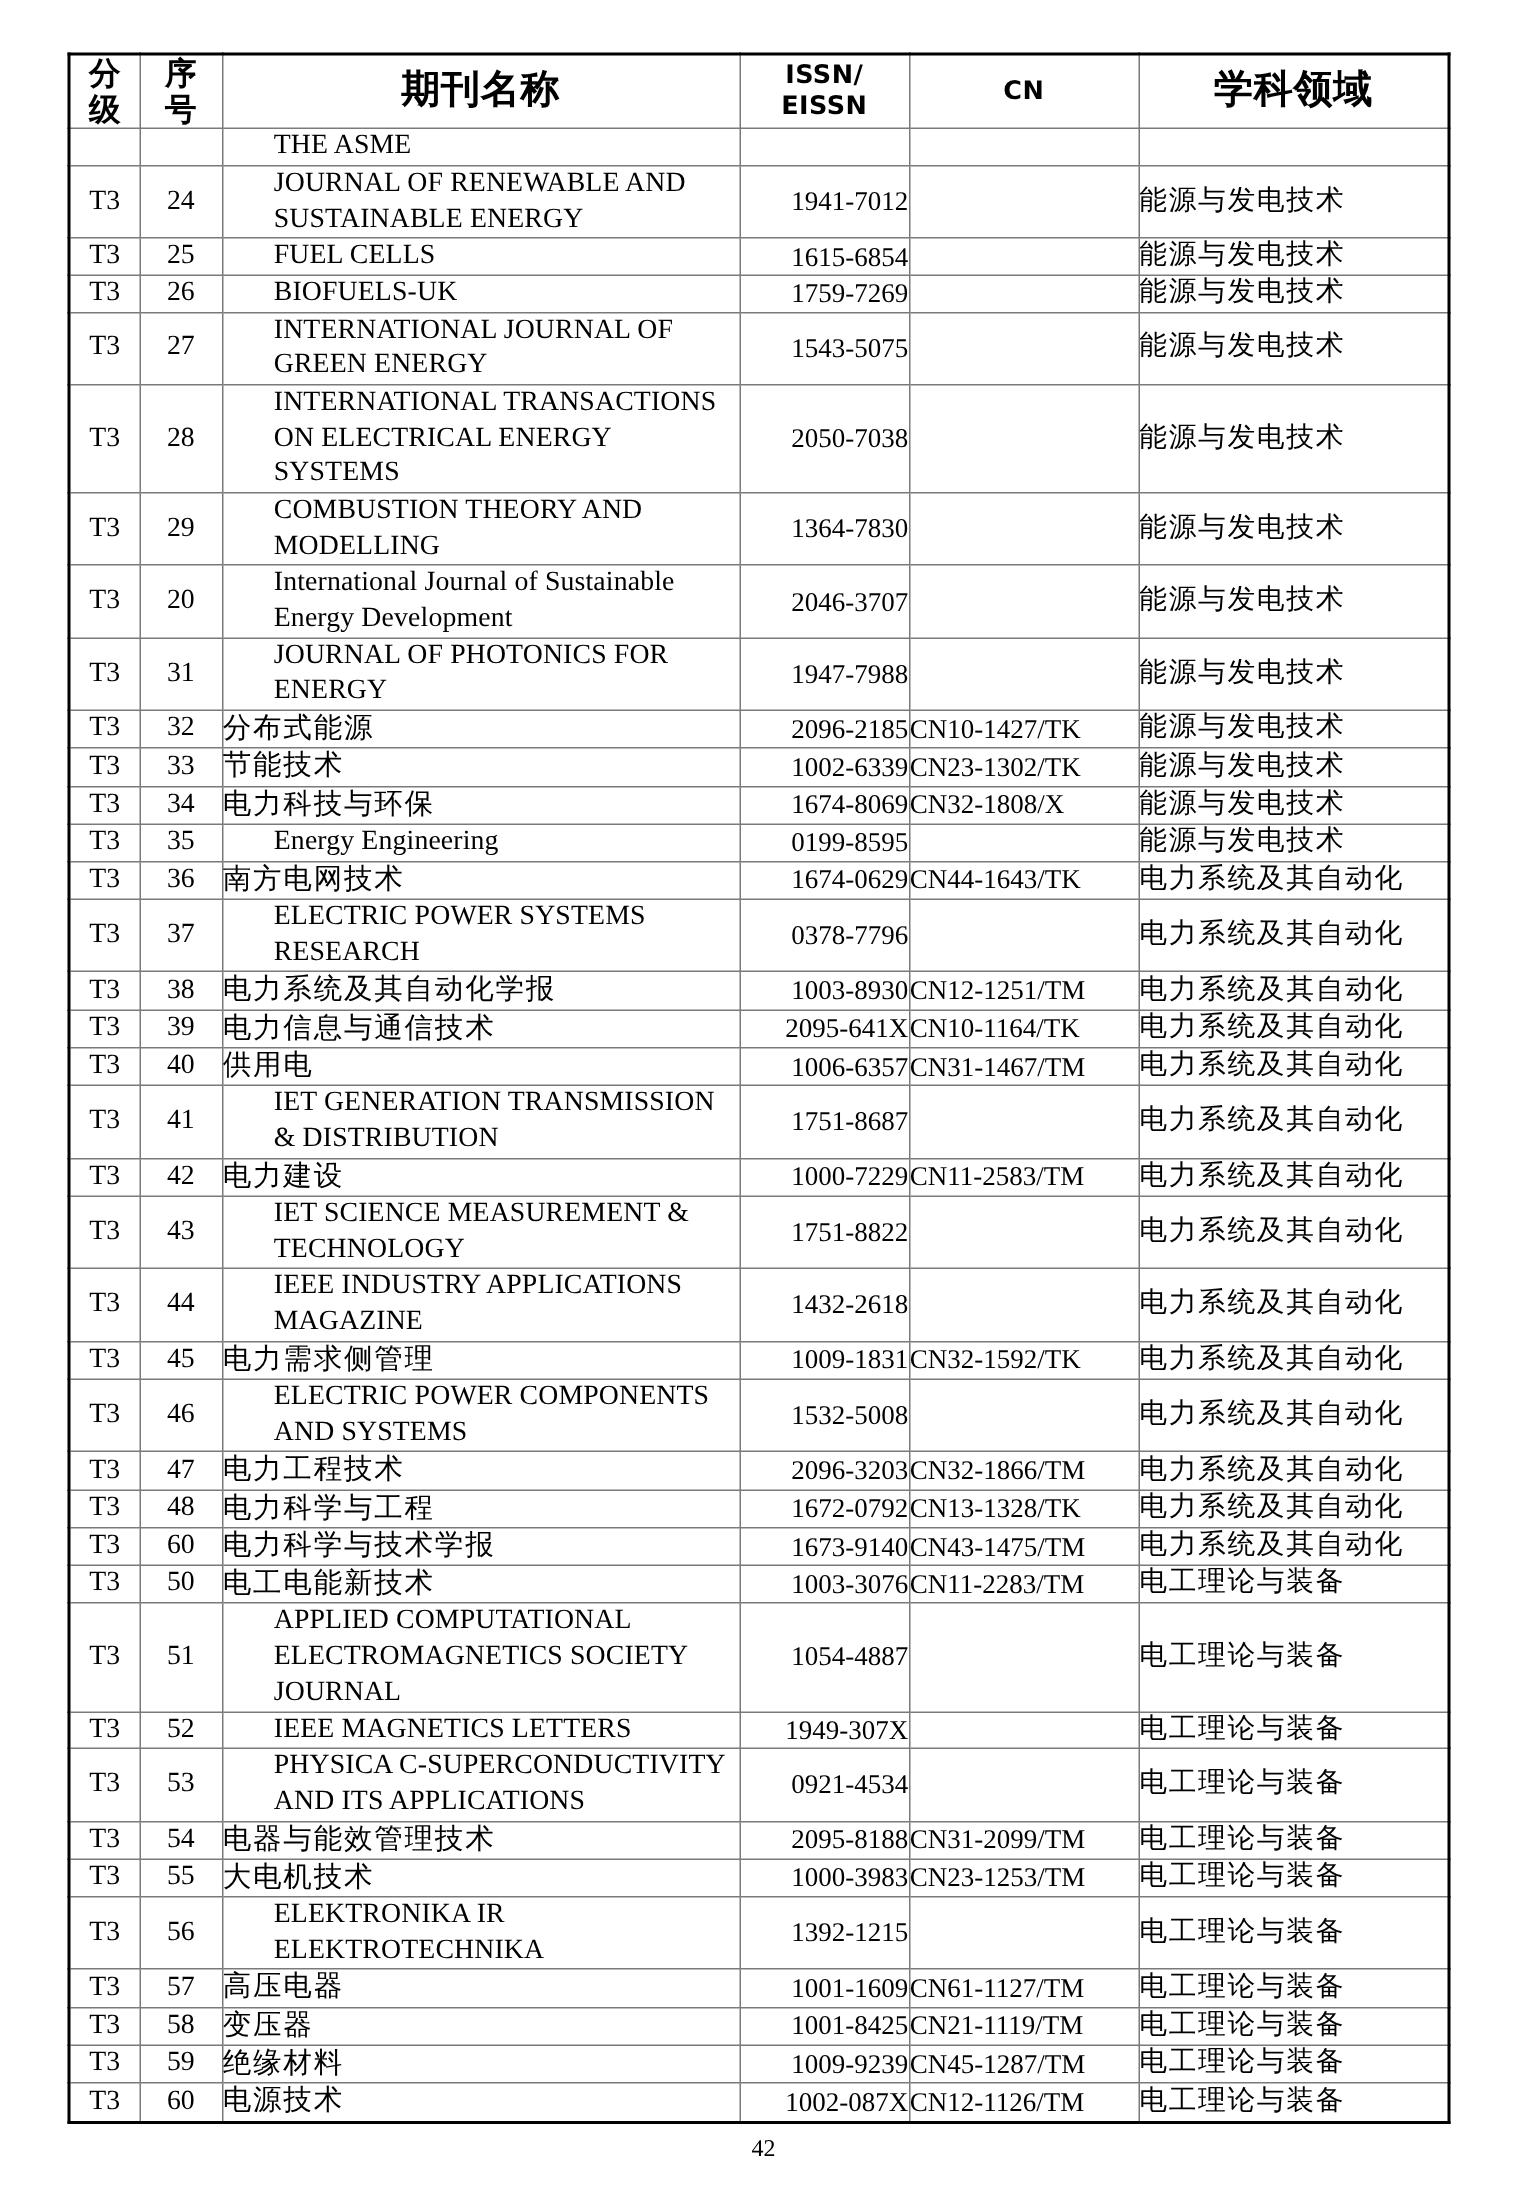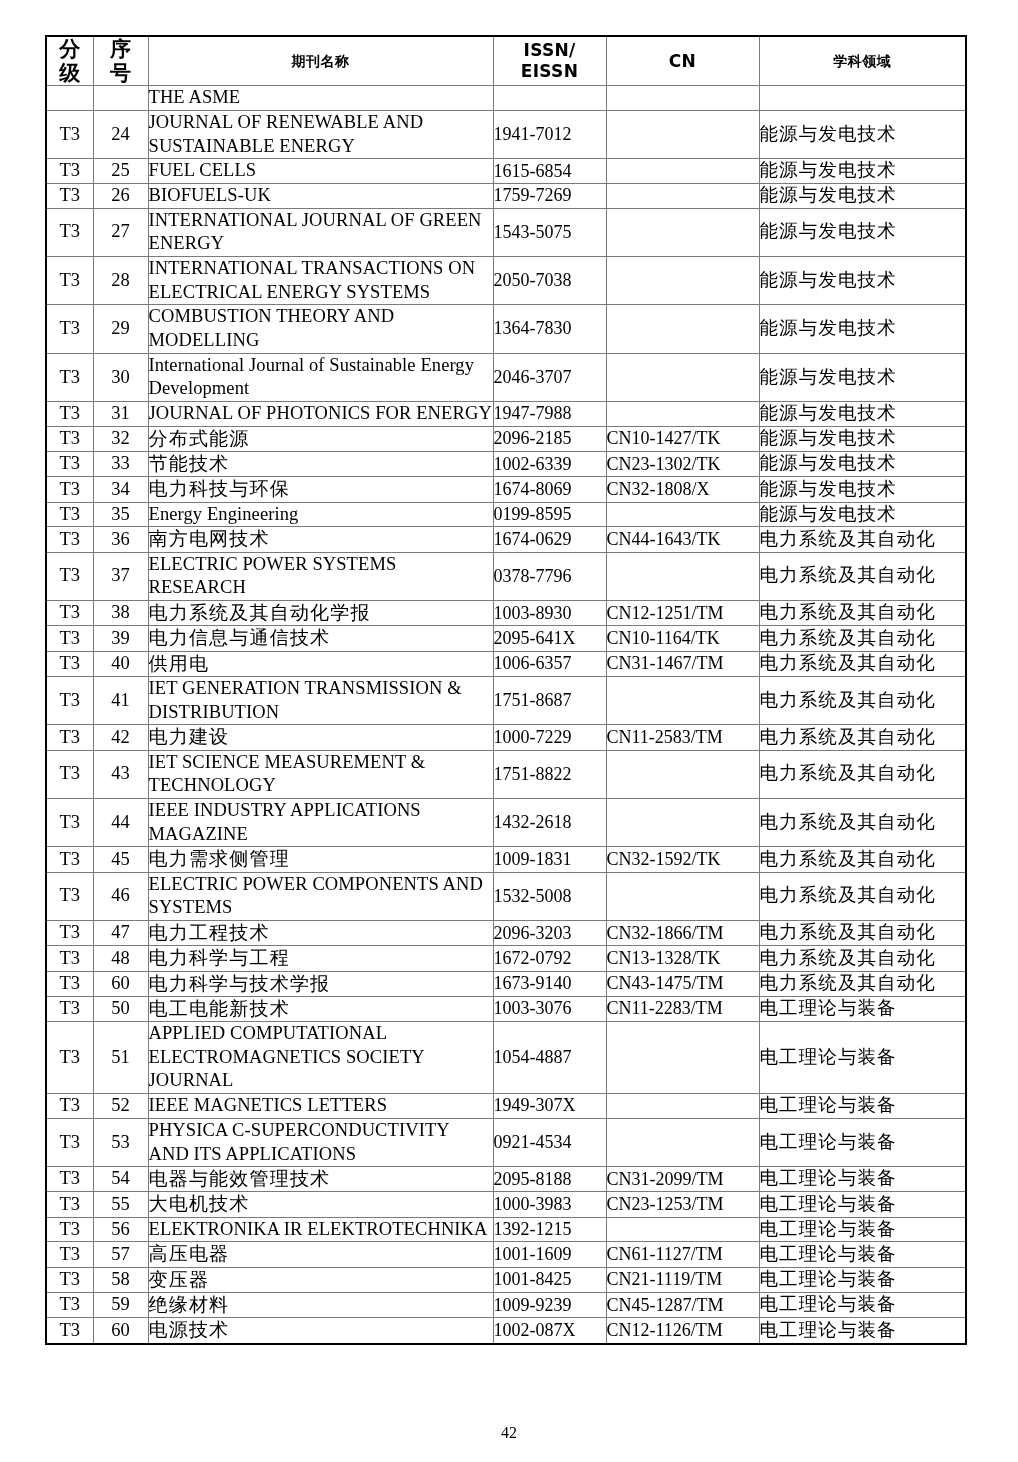--- a/index.html
+++ b/index.html
@@ -51,21 +51,21 @@
   col.c-seq   { width: 55px; }
   col.c-name  { width: 345px; }
   col.c-issn  { width: 113px; }
   col.c-cn    { width: 153px; }
   col.c-field { width: 207px; }
 
   
   th.h-cn-serif {
     font-family: "DejaVu Sans", "Liberation Sans", sans-serif;
     font-weight: bold;
-    font-size: 14px;
+    font-size: 26px;
     text-align: center;
     line-height: 1.15;
     padding: 7px 2px 8px 2px;
     letter-spacing: 0.5px;
   }
   th.h-narrow {
     font-family: "DejaVu Sans", "Liberation Sans", sans-serif;
     font-weight: bold;
     font-size: 21px;
     text-align: center;
@@ -92,24 +92,24 @@
   td.c-grade-cell, td.c-seq-cell {
     text-align: center;
     font-size: 18.5px;
     padding: 3px 0;
   }
   td.c-name-cell {
     text-align: left;
     padding: 3px 5px 4px 7px;
     font-size: 18.5px;
   }
-  td.c-name-cell.latin  { font-size: 18.5px; letter-spacing: 0.1px; }
+  td.c-name-cell.latin  { font-size: 18.5px; letter-spacing: 0.1px; padding-left: 34px; }
   td.c-name-cell.cjk    { font-size: 19px; letter-spacing: 1.2px; }
   td.c-issn-cell {
-    text-align: left;
+    text-align: right;
     font-size: 18px;
     padding: 3px 2px;
   }
   td.c-cn-cell {
     text-align: left;
     font-size: 18px;
     padding: 3px 2px;
   }
   td.c-field-cell {
     text-align: left;
@@ -215,21 +215,21 @@
         <tr>
           <td class="cell c-grade-cell">T3</td>
           <td class="cell c-seq-cell">29</td>
           <td class="cell c-name-cell latin">COMBUSTION THEORY AND MODELLING</td>
           <td class="cell c-issn-cell">1364-7830</td>
           <td class="cell c-cn-cell empty"></td>
           <td class="cell c-field-cell">能源与发电技术</td>
         </tr>
         <tr>
           <td class="cell c-grade-cell">T3</td>
-          <td class="cell c-seq-cell">30</td>
+          <td class="cell c-seq-cell">20</td>
           <td class="cell c-name-cell latin">International Journal of Sustainable Energy Development</td>
           <td class="cell c-issn-cell">2046-3707</td>
           <td class="cell c-cn-cell empty"></td>
           <td class="cell c-field-cell">能源与发电技术</td>
         </tr>
         <tr>
           <td class="cell c-grade-cell">T3</td>
           <td class="cell c-seq-cell">31</td>
           <td class="cell c-name-cell latin">JOURNAL OF PHOTONICS FOR ENERGY</td>
           <td class="cell c-issn-cell">1947-7988</td>

